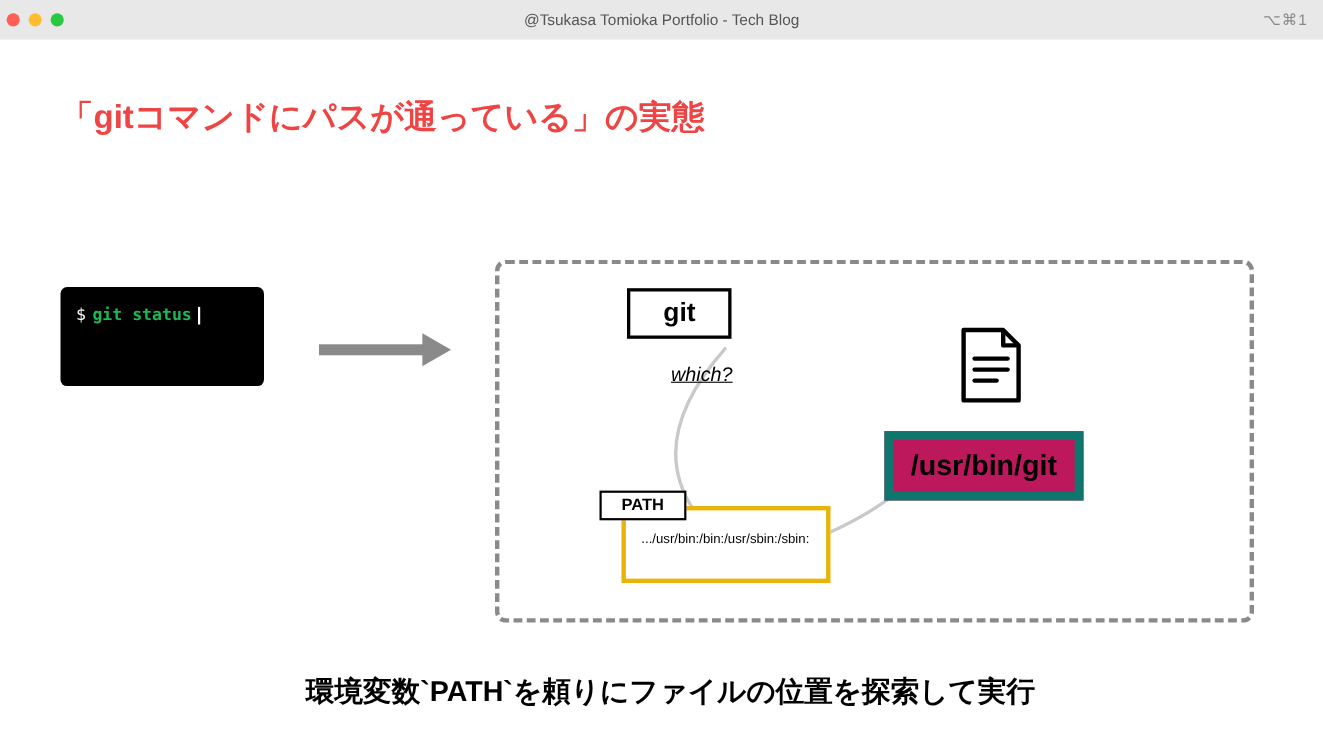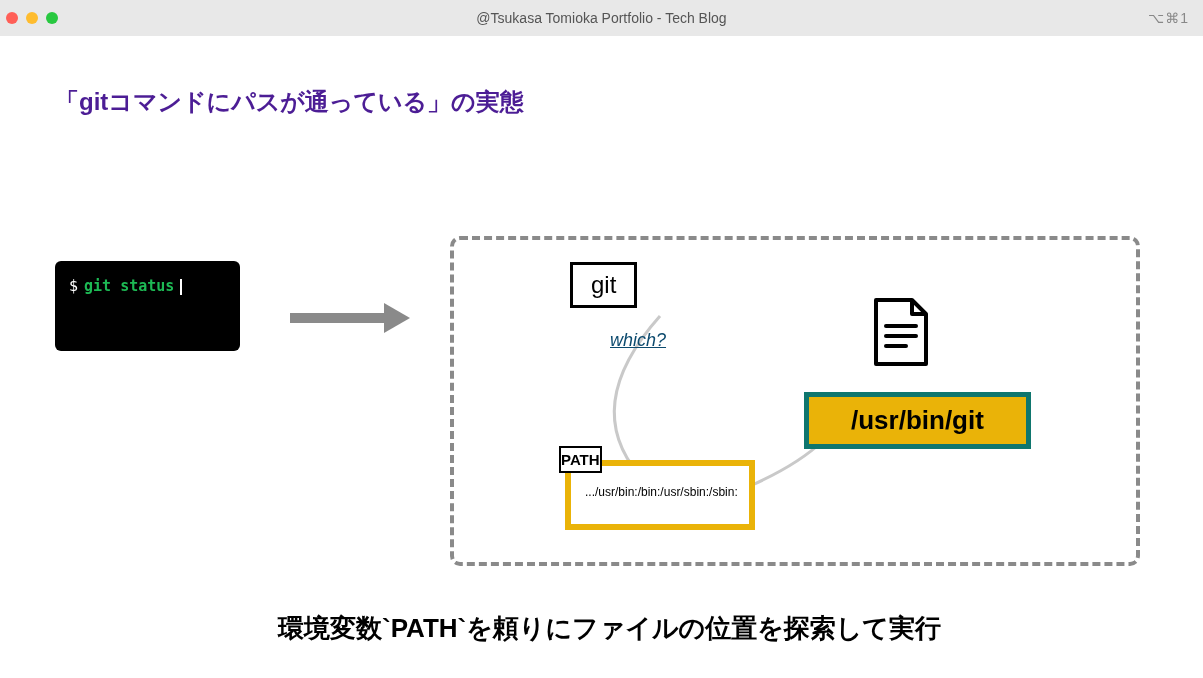--- a/index.html
+++ b/index.html
@@ -26,21 +26,21 @@
   .titlebar-title {
     position: absolute; left: 0; right: 0; text-align: center;
     font-size: 14px; color: #555;
   }
   .titlebar-right {
     position: absolute; right: 14px; color: #888; font-size: 14px;
     letter-spacing: 1px;
   }
   .content { position: relative; padding: 50px 55px 0; height: calc(678px - 36px); }
   .heading {
-    font-size: 24px; font-weight: 700; color: #4c1d95;
+    font-size: 30px; font-weight: 700; color: #ef4444;
   }
 
   .terminal {
     position: absolute; top: 225px; left: 55px;
     width: 185px; height: 90px;
     background: #000; border-radius: 6px;
     padding: 16px 14px; color: #fff;
     font-family: Menlo, Consolas, monospace; font-size: 15px;
   }
   .terminal .dollar { color: #fff; margin-right: 6px; }
@@ -66,59 +66,58 @@
   }
 
   .dashed-box {
     position: absolute; top: 200px; left: 450px;
     width: 690px; height: 330px;
     border: 4px dashed #8a8a8a; border-radius: 10px;
   }
 
   .git-box {
     position: absolute; top: 226px; left: 570px;
-    border: 3px solid #000; padding: 6px 18px;
-    font-weight: 400; font-size: 24px;
+    border: 3px solid #000; padding: 6px 30px;
+    font-weight: 700; font-size: 24px;
   }
 
   .which-label {
     position: absolute; top: 294px; left: 610px;
-    font-size: 18px; color: #0c4a6e; font-style: italic;
+    font-size: 18px; color: #000000; font-style: italic;
     text-decoration: underline;
   }
 
   .path-label-box {
     position: absolute; top: 410px; left: 545px;
-    border: 2px solid #000; padding: 3px 0;
+    border: 2px solid #000; padding: 3px 18px;
     font-weight: 700; font-size: 15px; background: #fff;
     z-index: 2;
-    margin-left: 14px;
   }
   .path-value-box {
     position: absolute; top: 424px; left: 565px;
     width: 190px; height: 70px;
-    border: 6px solid #eab308; background: #fff;
+    border: 4px solid #eab308; background: #fff;
     padding: 18px 12px 8px 14px;
     font-size: 12px; line-height: 1.4;
     z-index: 1;
   }
 
   .binary-label {
     position: absolute; top: 227px; left: 835px;
     font-size: 18px; font-weight: 700;
   }
   .file-icon {
     position: absolute; top: 260px; left: 870px;
     width: 62px; height: 72px;
   }
 
   .usr-bin-box {
     position: absolute; top: 356px; left: 804px;
-    border: 5px solid #0f766e; padding: 8px 42px;
-    font-weight: 800; font-size: 26px; background: #eab308;
+    border: 8px solid #0f766e; padding: 8px 16px;
+    font-weight: 800; font-size: 26px; background: #be185d;
   }
 
   .curve {
     position: absolute; top: 270px; left: 560px;
     width: 300px; height: 200px; z-index: 0;
   }
 
   .footer-text {
     position: absolute; bottom: 32px; left: 16px; right: 0;
     text-align: center; font-size: 26px; font-weight: 800;

